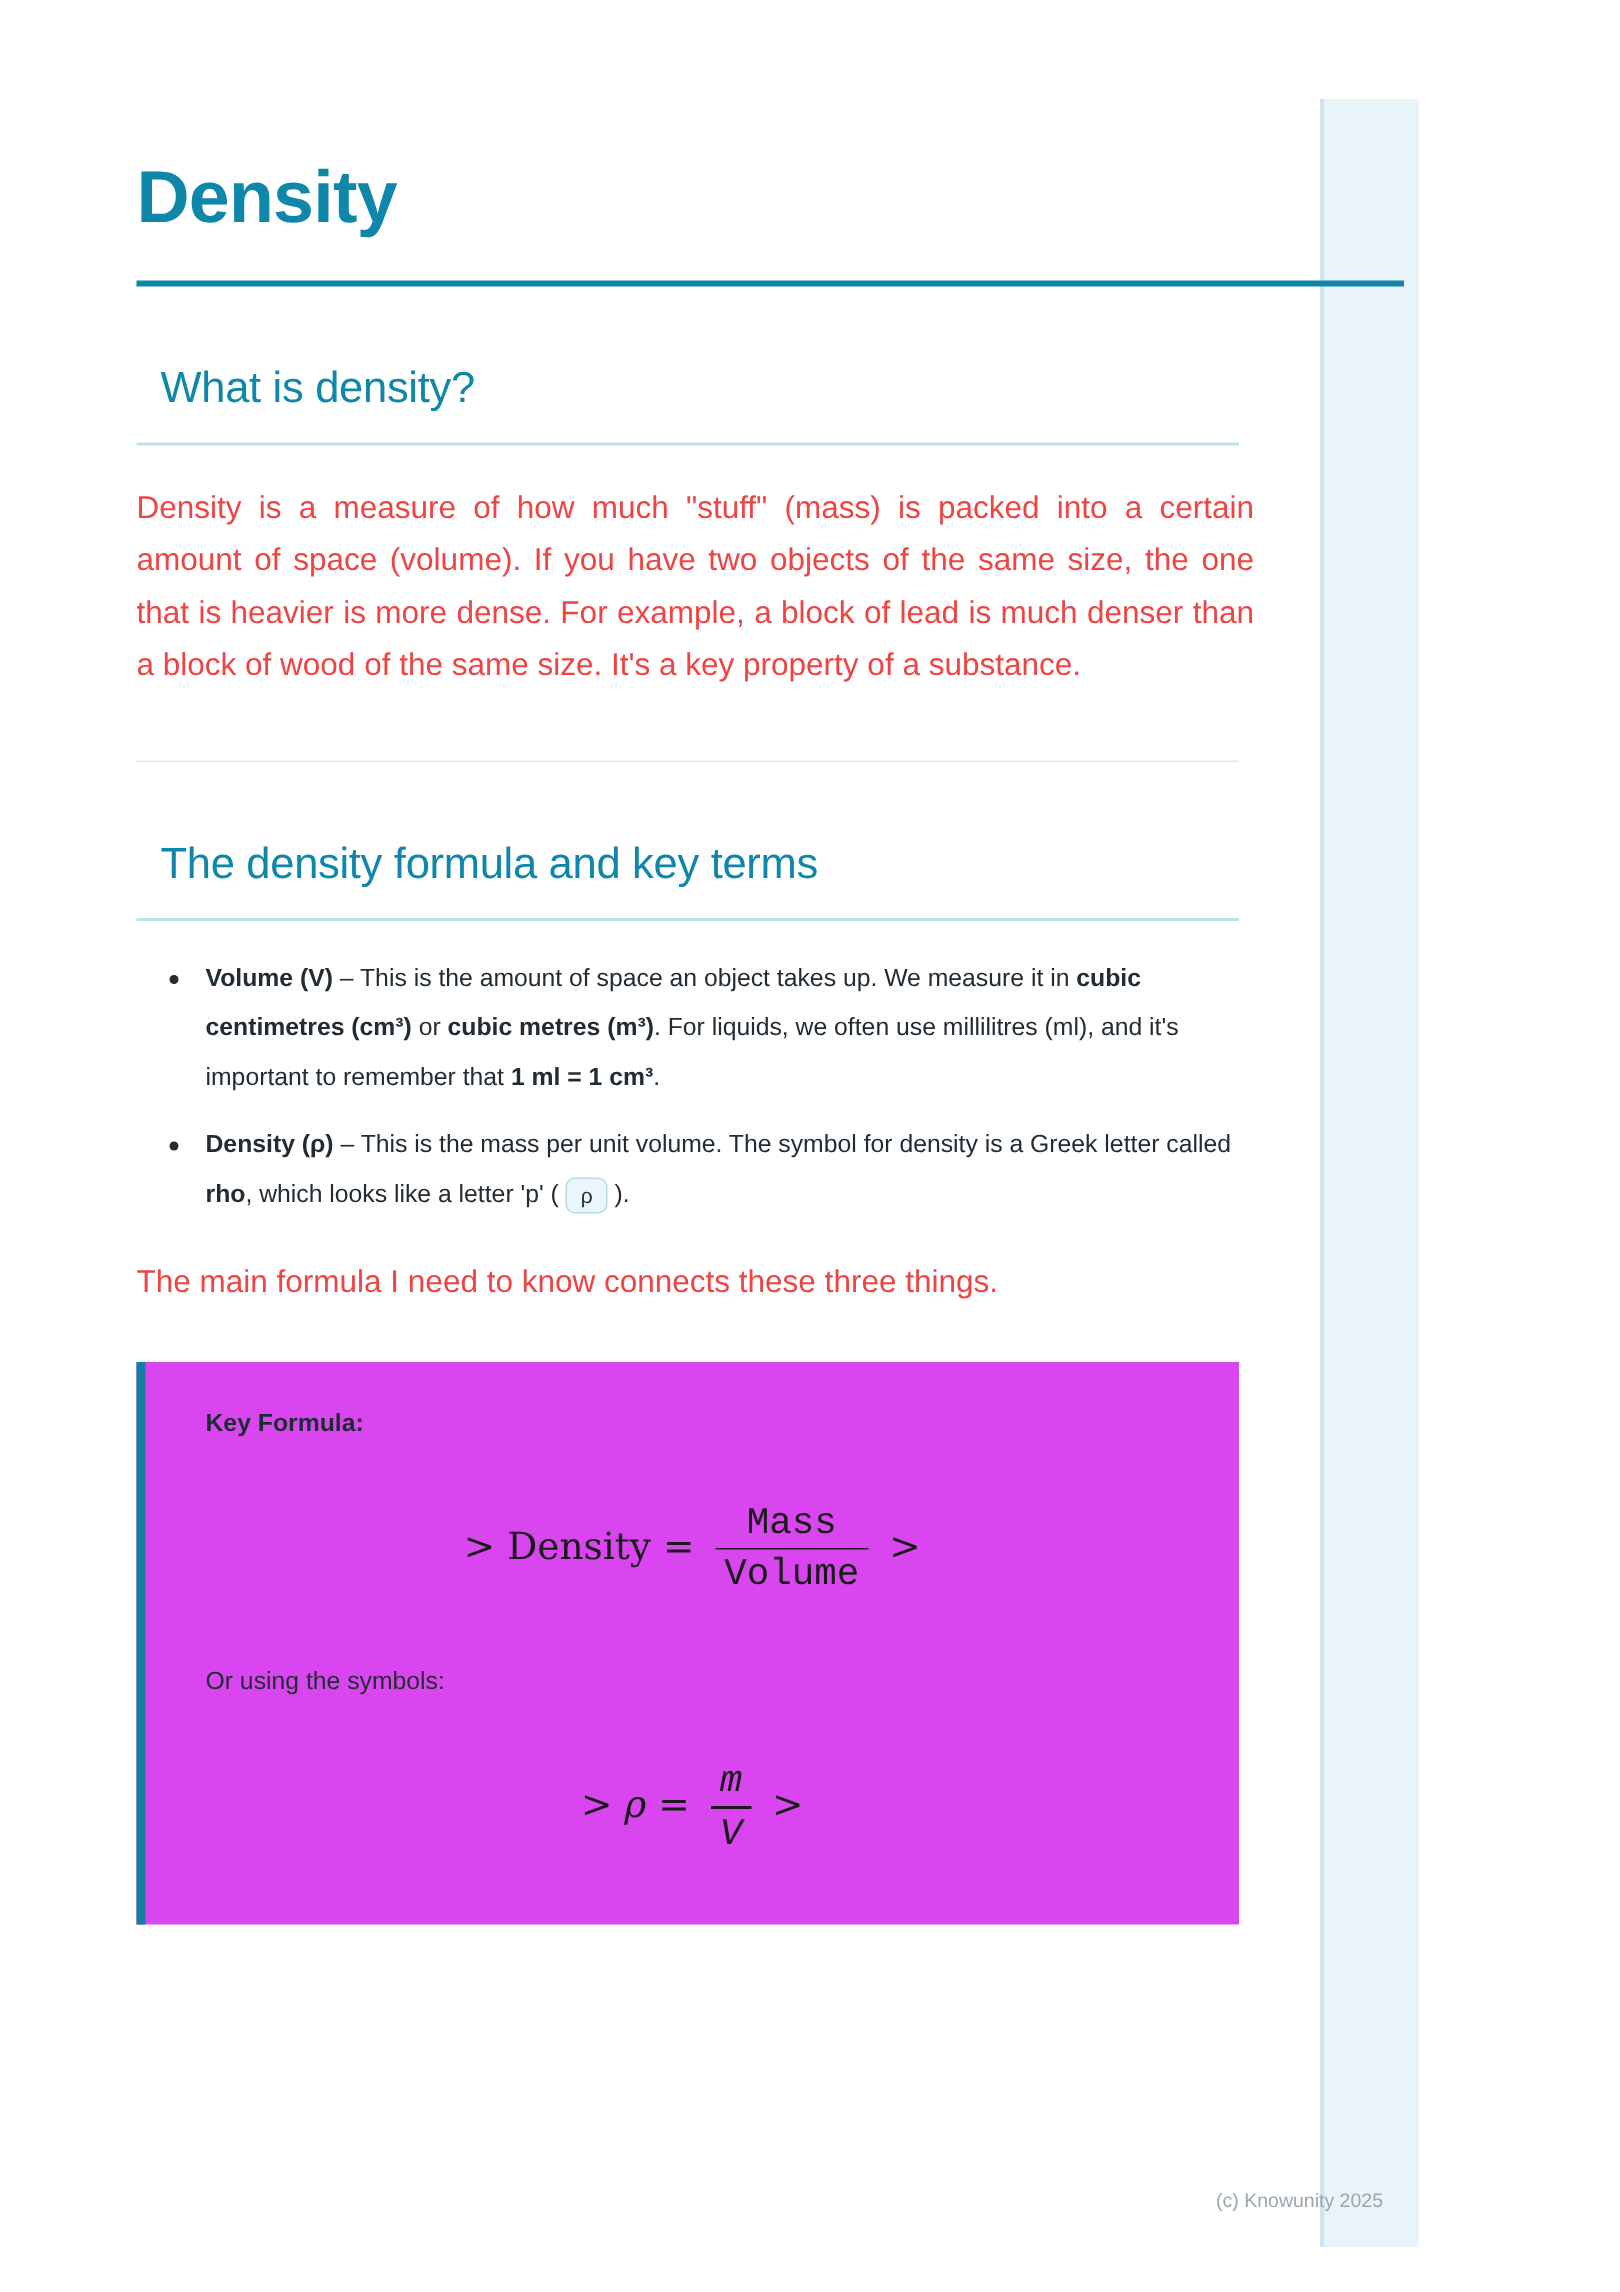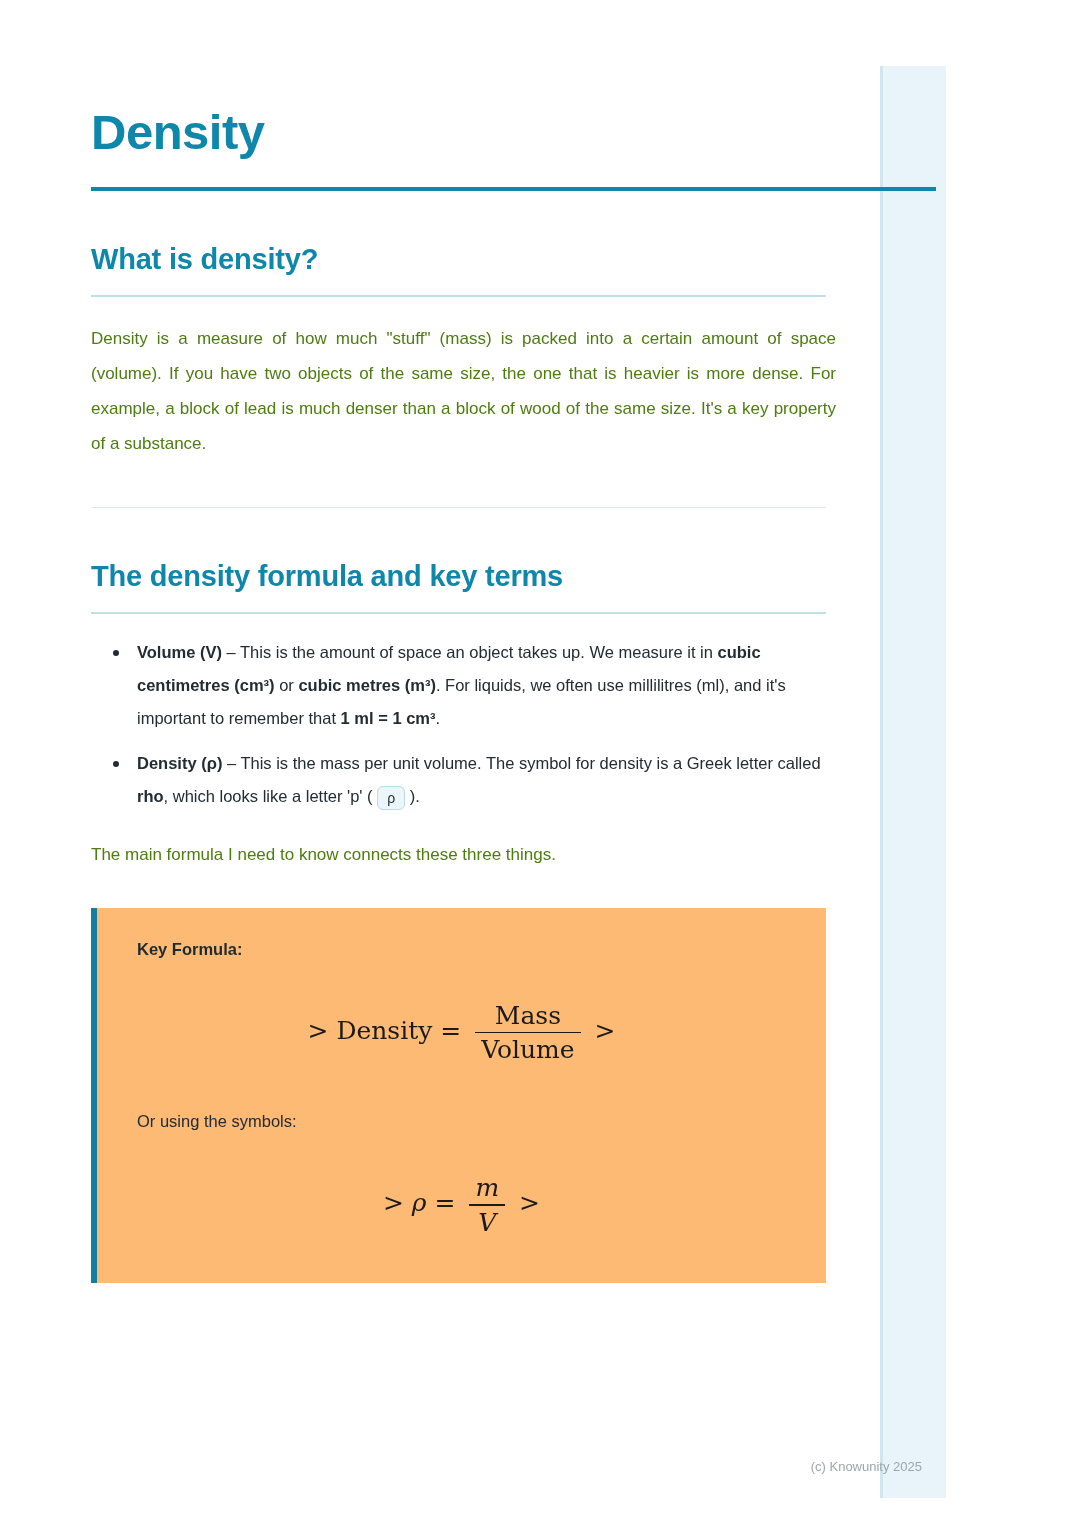--- a/index.html
+++ b/index.html
@@ -64,36 +64,36 @@
     height: 4px;
     background: #0e87ab;
   }
 
   
   .section {
     margin-top: 52px;
   }
   .section-heading {
     font-size: 29px;
-    font-weight: bold;
+    font-weight: normal;
     color: #0e87ab;
-    margin: 0;
+    margin: 16px;
     letter-spacing: -0.2px;
   }
   .section-rule {
     margin-top: 19px;
     width: 735px;
     height: 2px;
     background: #bfdfe9;
   }
 
   .body-text {
-    font-size: 17px;
+    font-size: 21px;
     line-height: 35px;
-    color: #4d7c0f;
+    color: #ef4444;
     margin: 24px 0 0 0;
     text-align: justify;
   }
   .body-text.left {
     text-align: left;
   }
 
   .soft-divider {
     margin-top: 46px;
     width: 735px;
@@ -135,21 +135,21 @@
     font-size: 14px;
     line-height: 20px;
     vertical-align: middle;
     color: #1d2b33;
   }
 
   
   .formula-box {
     margin-top: 36px;
     width: 735px;
-    background: #fdba74;
+    background: #d946ef;
     border-left: 6px solid #13809f;
     box-sizing: border-box;
     padding: 32px 40px 46px 40px;
     min-height: 330px;
   }
   .formula-title {
     font-size: 16.5px;
     font-weight: bold;
     color: #1d2b33;
     margin: 0 0 0 0;
@@ -159,20 +159,21 @@
     margin-top: 42px;
     font-family: "DejaVu Serif", serif;
     font-size: 25px;
     color: #1a1a1a;
   }
   .frac {
     display: inline-block;
     vertical-align: middle;
     text-align: center;
     margin: 0 6px;
+    font-family: Liberation Mono, monospace;
   }
   .frac .num {
     display: block;
     padding: 0 6px 2px 6px;
   }
   .frac .bar {
     display: block;
     height: 1.4px;
     background: #1a1a1a;
   }

